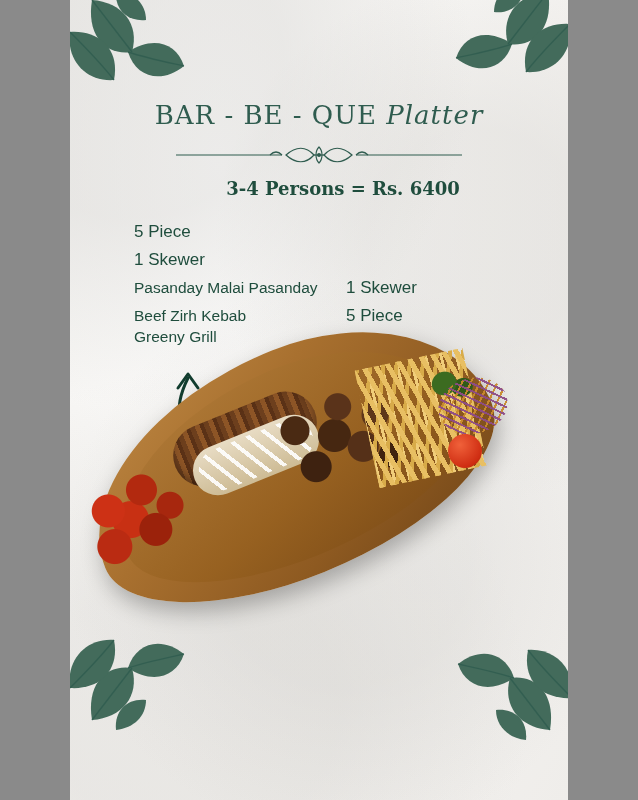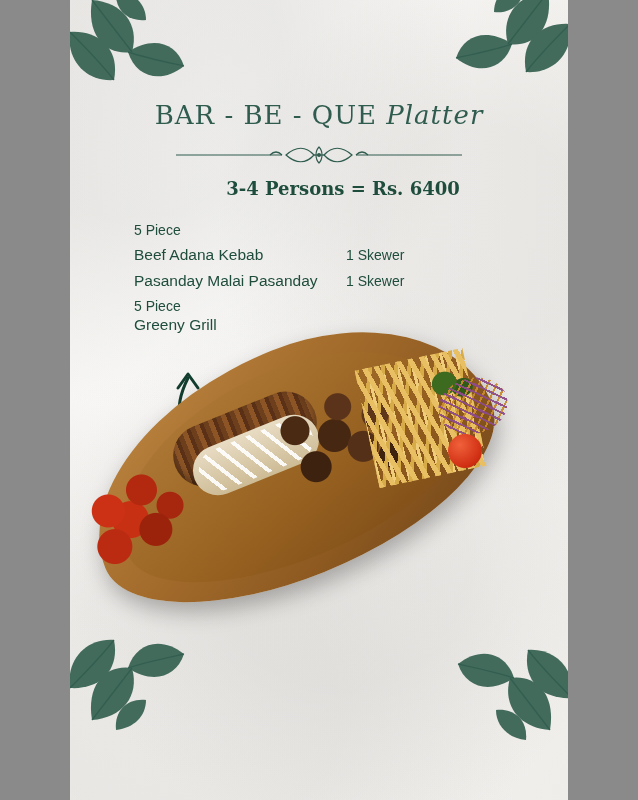--- a/index.html
+++ b/index.html
@@ -99,21 +99,21 @@
     display: flex;
     align-items: baseline;
     margin-bottom: 8px;
   }
   .item-name {
     flex: 0 0 212px;
     font-size: 15.5px;
     color: #1f4d3d;
   }
   .item-qty {
-    font-size: 14px;
+    font-size: 17px;
     color: #1f4d3d;
   }
   .row-tight { margin-bottom: 2px; }
 
   
   .arrow {
     position: absolute;
     left: 92px;
     top: 358px;
     width: 60px;
@@ -322,28 +322,28 @@
     </svg>
   </div>
 
   <div class="price">3-4 Persons = Rs. 6400</div>
 
   <div class="items">
     <div class="item-row">
       <div class="item-qty">5 Piece</div>
     </div>
     <div class="item-row">
-      <div class="item-name">Beef Adana Kebab</div>
       <div class="item-qty">1 Skewer</div>
     </div>
     <div class="item-row">
       <div class="item-name">Pasanday Malai Pasanday</div>
       <div class="item-qty">1 Skewer</div>
     </div>
     <div class="item-row row-tight">
+      <div class="item-name">Beef Zirh Kebab</div>
       <div class="item-qty">5 Piece</div>
     </div>
     <div class="item-row">
       <div class="item-name">Greeny Grill</div>
       <div class="item-qty"></div>
     </div>
   </div>
 
   <div class="arrow">
     <svg viewBox="0 0 60 86" xmlns="http://www.w3.org/2000/svg">

